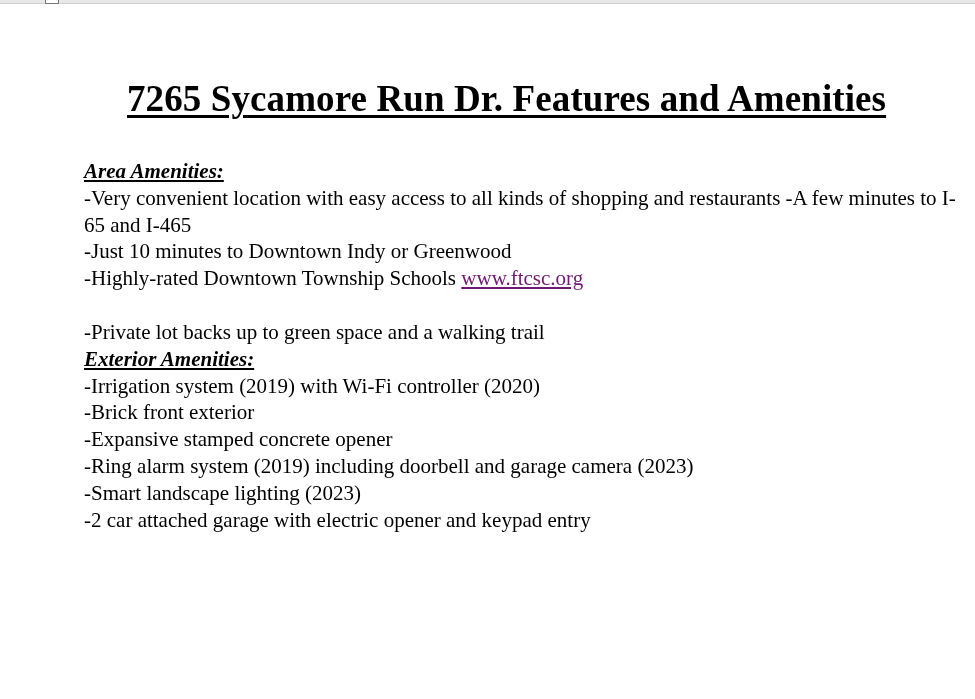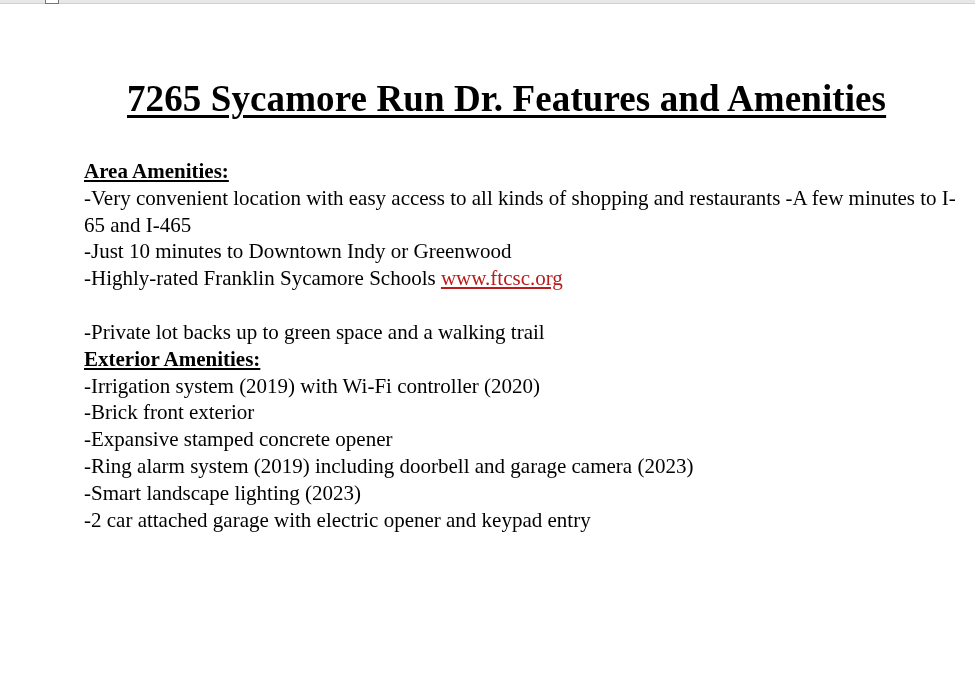--- a/index.html
+++ b/index.html
@@ -62,42 +62,43 @@
       font-size: 21px;
       line-height: 26.8px;
     }
     .section.area { top: 154px; }
     .section.exterior { top: 315px; }
     .section-heading {
       font-weight: bold;
       text-decoration: underline;
       text-decoration-thickness: 2px;
       text-underline-offset: 2px;
+      font-style: italic;
     }
     .line { display: block; white-space: normal; }
     a.link {
-      color: #b91c1c;
+      color: #701a75;
       text-decoration: underline;
     }
   </style>
 </head>
 <body>
 
 <div class="ruler-strip">
   <div class="ruler-marker"></div>
 </div>
 
 <div class="page">
   <h1 class="title">7265 Sycamore Run Dr. Features and Amenities</h1>
 
   <div class="section area">
     <span class="line section-heading">Area Amenities:</span>
     <span class="line">-Very convenient location with easy access to all kinds of shopping and restaurants -A few minutes to I-65 and I-465</span>
     <span class="line">-Just 10 minutes to Downtown Indy or Greenwood</span>
-    <span class="line"><span>-Highly-rated Franklin Sycamore Schools </span><a class="link" href="#">www.ftcsc.org</a></span>
+    <span class="line"><span>-Highly-rated Downtown Township Schools </span><a class="link" href="#">www.ftcsc.org</a></span>
   </div>
 
   <div class="section exterior">
     <span class="line">-Private lot backs up to green space and a walking trail</span>
     <span class="line section-heading">Exterior Amenities:</span>
     <span class="line">-Irrigation system (2019) with Wi-Fi controller (2020)</span>
     <span class="line">-Brick front exterior</span>
     <span class="line">-Expansive stamped concrete opener</span>
     <span class="line">-Ring alarm system (2019) including doorbell and garage camera (2023)</span>
     <span class="line">-Smart landscape lighting (2023)</span>

